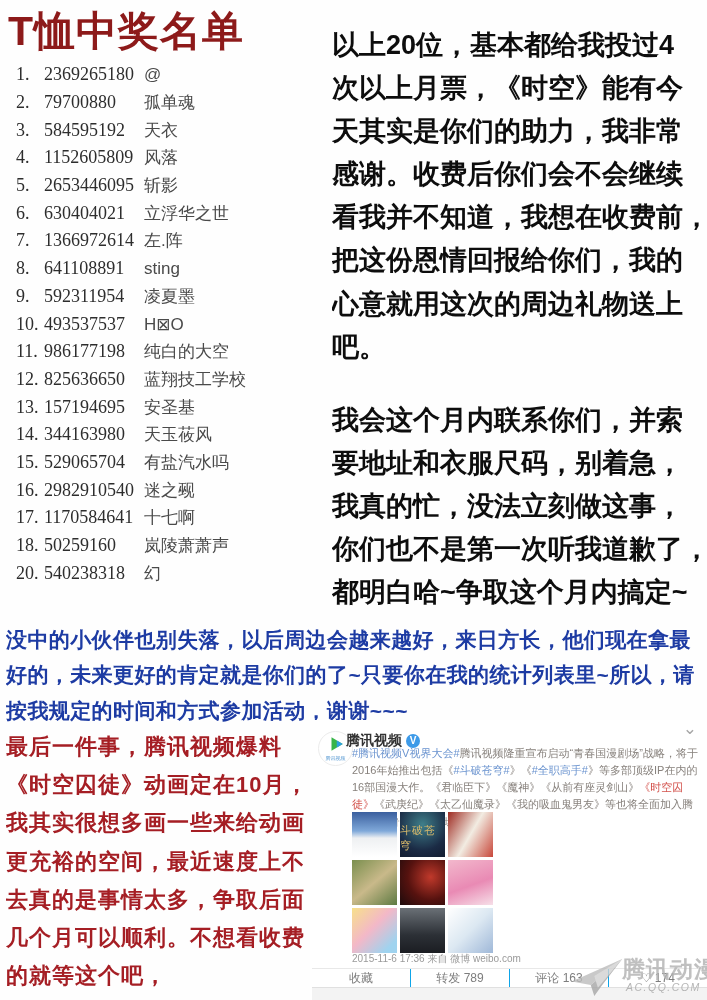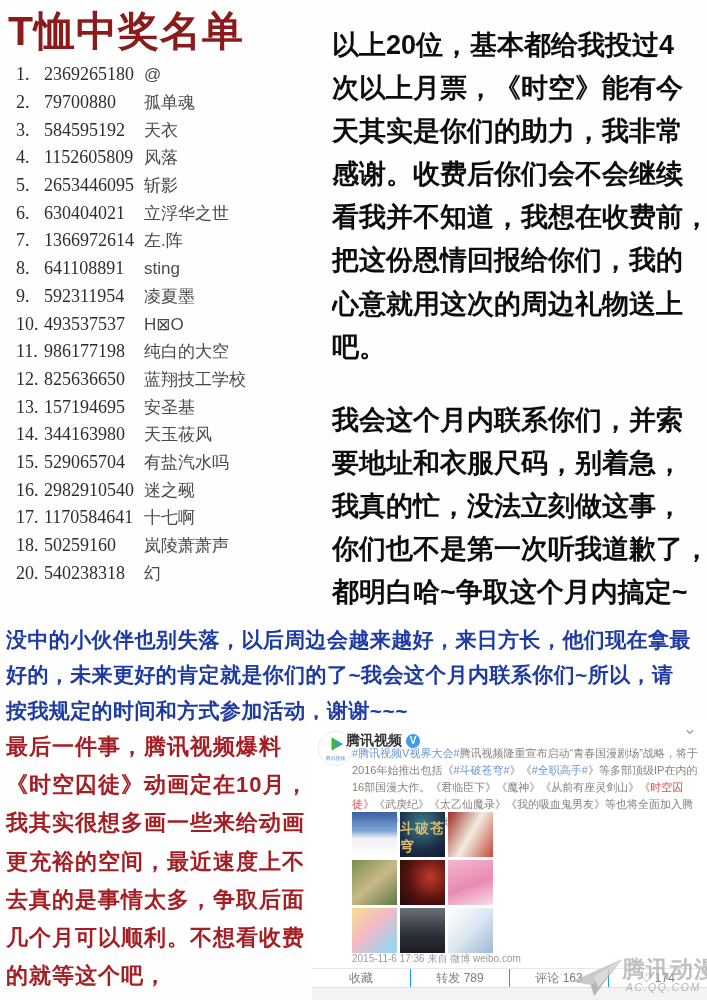--- a/index.html
+++ b/index.html
@@ -53,21 +53,21 @@
   .seg-red{color:#d3524c;}
   .seg-heart{color:#e0342b;font-size:13px;}
 
   .wb-grid{position:absolute;left:42px;top:92px;width:144px;}
   .thumb{position:absolute;width:45px;height:45px;cursor:pointer;}
   .c0{left:0;} .c1{left:48px;} .c2{left:96px;}
   .r0{top:0;} .r1{top:48px;} .r2{top:96px;}
   .t1{background:linear-gradient(180deg,#3a5f9e 0%,#7fa8d9 42%,#eef0f2 58%,#ffffff 100%);}
   .t2{background:radial-gradient(circle at 50% 28%,#3f7f8a 0%,#1b2b45 65%,#121c30 100%);
       display:flex;align-items:center;justify-content:center;}
-  .t2 .thumb-cap{color:#d9b96a;font-size:14px;font-weight:bold;letter-spacing:1px;
+  .t2 .thumb-cap{color:#d9b96a;font-size:11px;font-weight:normal;letter-spacing:1px;
       margin-top:6px;}
   .t3{background:linear-gradient(120deg,#9e2b22 0%,#f2ece2 50%,#c8473a 100%);}
   .t4{background:linear-gradient(140deg,#7a8f4e 0%,#c9b98a 50%,#5d7a42 100%);}
   .t5{background:radial-gradient(circle at 68% 38%,#c0392b 0%,#56120f 55%,#1d0b0c 100%);}
   .t6{background:linear-gradient(160deg,#f2b8cc 0%,#e98ab4 55%,#f6dfe8 100%);}
   .t7{background:linear-gradient(135deg,#f7e08a 0%,#f3b8c8 45%,#9fd3ef 85%);}
   .t8{background:linear-gradient(180deg,#6a7076 0%,#2c3036 60%,#1b1d22 100%);}
   .t9{background:linear-gradient(135deg,#ffffff 0%,#dce8f2 50%,#9fb8d8 100%);}
 
   .wb-time{position:absolute;left:42px;top:232px;font-size:10px;color:#9a9a9a;white-space:nowrap;}
@@ -242,21 +242,21 @@
     <div class="tline">吧。</div>
     <div class="tline pgap">我会这个月内联系你们，并索</div>
     <div class="tline">要地址和衣服尺码，别着急，</div>
     <div class="tline">我真的忙，没法立刻做这事，</div>
     <div class="tline">你们也不是第一次听我道歉了，</div>
     <div class="tline">都明白哈~争取这个月内搞定~</div>
   </div>
 
   <div class="notice">
     <div class="nline">没中的小伙伴也别失落，以后周边会越来越好，来日方长，他们现在拿最</div>
-    <div class="nline">好的，未来更好的肯定就是你们的了~我会这个月内联系你们~所以，请</div>
+    <div class="nline">好的，未来更好的肯定就是你们的了~只要你在我的统计列表里~所以，请</div>
     <div class="nline">按我规定的时间和方式参加活动，谢谢~~~</div>
   </div>
 
   <div class="announce">
     <div class="aline">最后一件事，腾讯视频爆料</div>
     <div class="aline">《时空囚徒》动画定在10月，</div>
     <div class="aline">我其实很想多画一些来给动画</div>
     <div class="aline">更充裕的空间，最近速度上不</div>
     <div class="aline">去真的是事情太多，争取后面</div>
     <div class="aline">几个月可以顺利。不想看收费</div>

